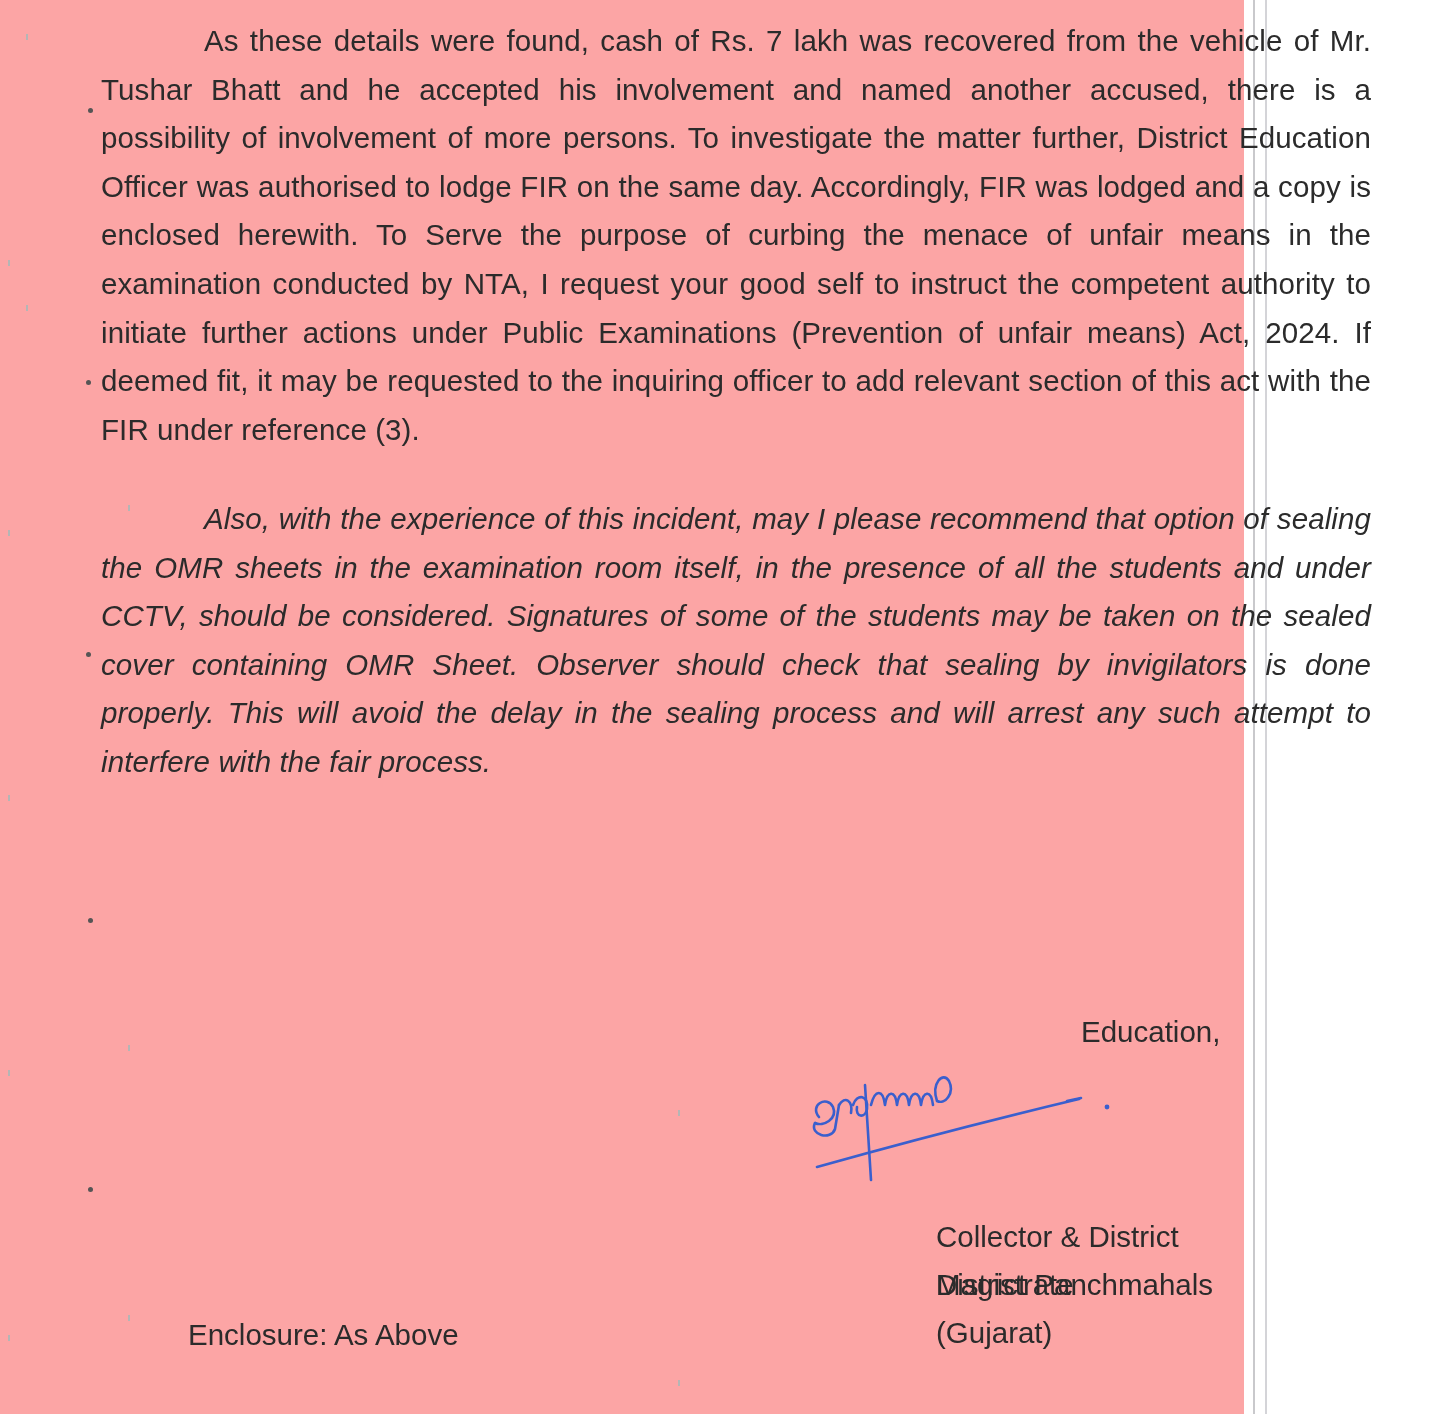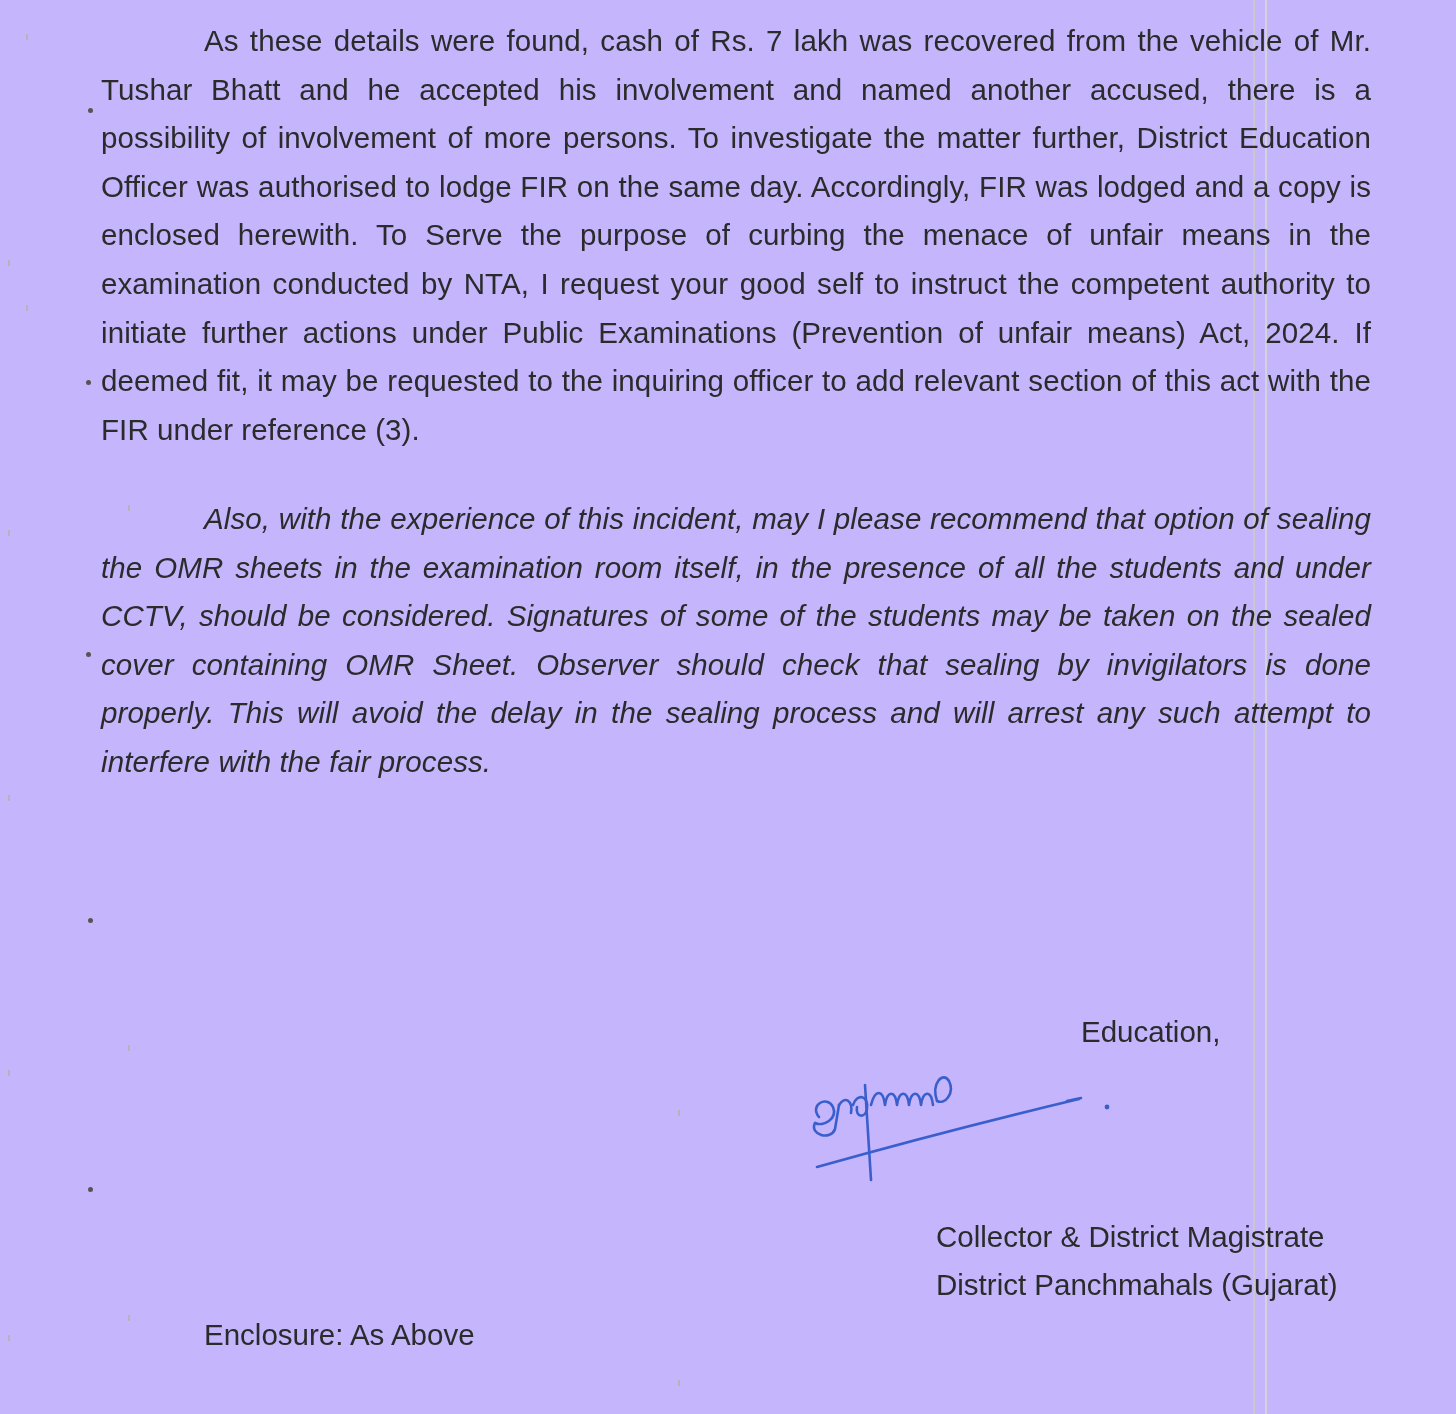--- a/index.html
+++ b/index.html
@@ -1,30 +1,30 @@
 <!DOCTYPE html>
 <html><head>
   <meta charset="utf-8">
   <style>
     html, body { margin: 0; padding: 0; background: #ffffff; }
     body { width: 1456px; height: 1414px; position: relative; overflow: hidden;
            font-family: "Liberation Sans", "DejaVu Sans", sans-serif; color: #2b2b2b; }
-    .page { position: absolute; left: 0; top: 0; width: 1456px; height: 1414px; background: #c4b5fd; }
+    .page { position: absolute; left: 0; top: 0; width: 1244px; height: 1414px; background: #fca5a5; }
     .para { position: absolute; left: 101px; width: 1270px; font-size: 29.5px; line-height: 48.6px;
             text-align: justify; text-align-last: left; letter-spacing: 0.1px; }
     .para .indent { display: inline-block; width: 103px; }
     #p1 { top: 17px; }
     #p2 { top: 495px; font-style: italic; }
     #p3 { top: 805px; }
     .closing { position: absolute; left: 1081px; top: 1010px; font-size: 29.5px; line-height: 44px; }
     .signer { position: absolute; font-size: 29.5px; line-height: 48px; }
     #signer-name { left: 1013px; top: 1164px; }
     #signer-title { left: 936px; top: 1213px; }
     #signer-district { left: 936px; top: 1261px; }
-    .enclosure { position: absolute; left: 204px; top: 1311px; font-size: 29.5px; line-height: 48px; }
+    .enclosure { position: absolute; left: 188px; top: 1311px; font-size: 29.5px; line-height: 48px; }
     .signature { position: absolute; left: 805px; top: 1065px; width: 310px; height: 125px; }
     .scan-line { position: absolute; top: 0; height: 1414px; width: 2px; background: #c9c9cc; }
     #scan-line-1 { left: 1253px; }
     #scan-line-2 { left: 1265px; width: 2px; background: #d4d4d8; }
     .speck { position: absolute; width: 2px; height: 6px; background: #b5b5b5; }
     .dot { position: absolute; width: 5px; height: 5px; border-radius: 50%; background: #555; }
   </style>
 </head>
 <body>
 

